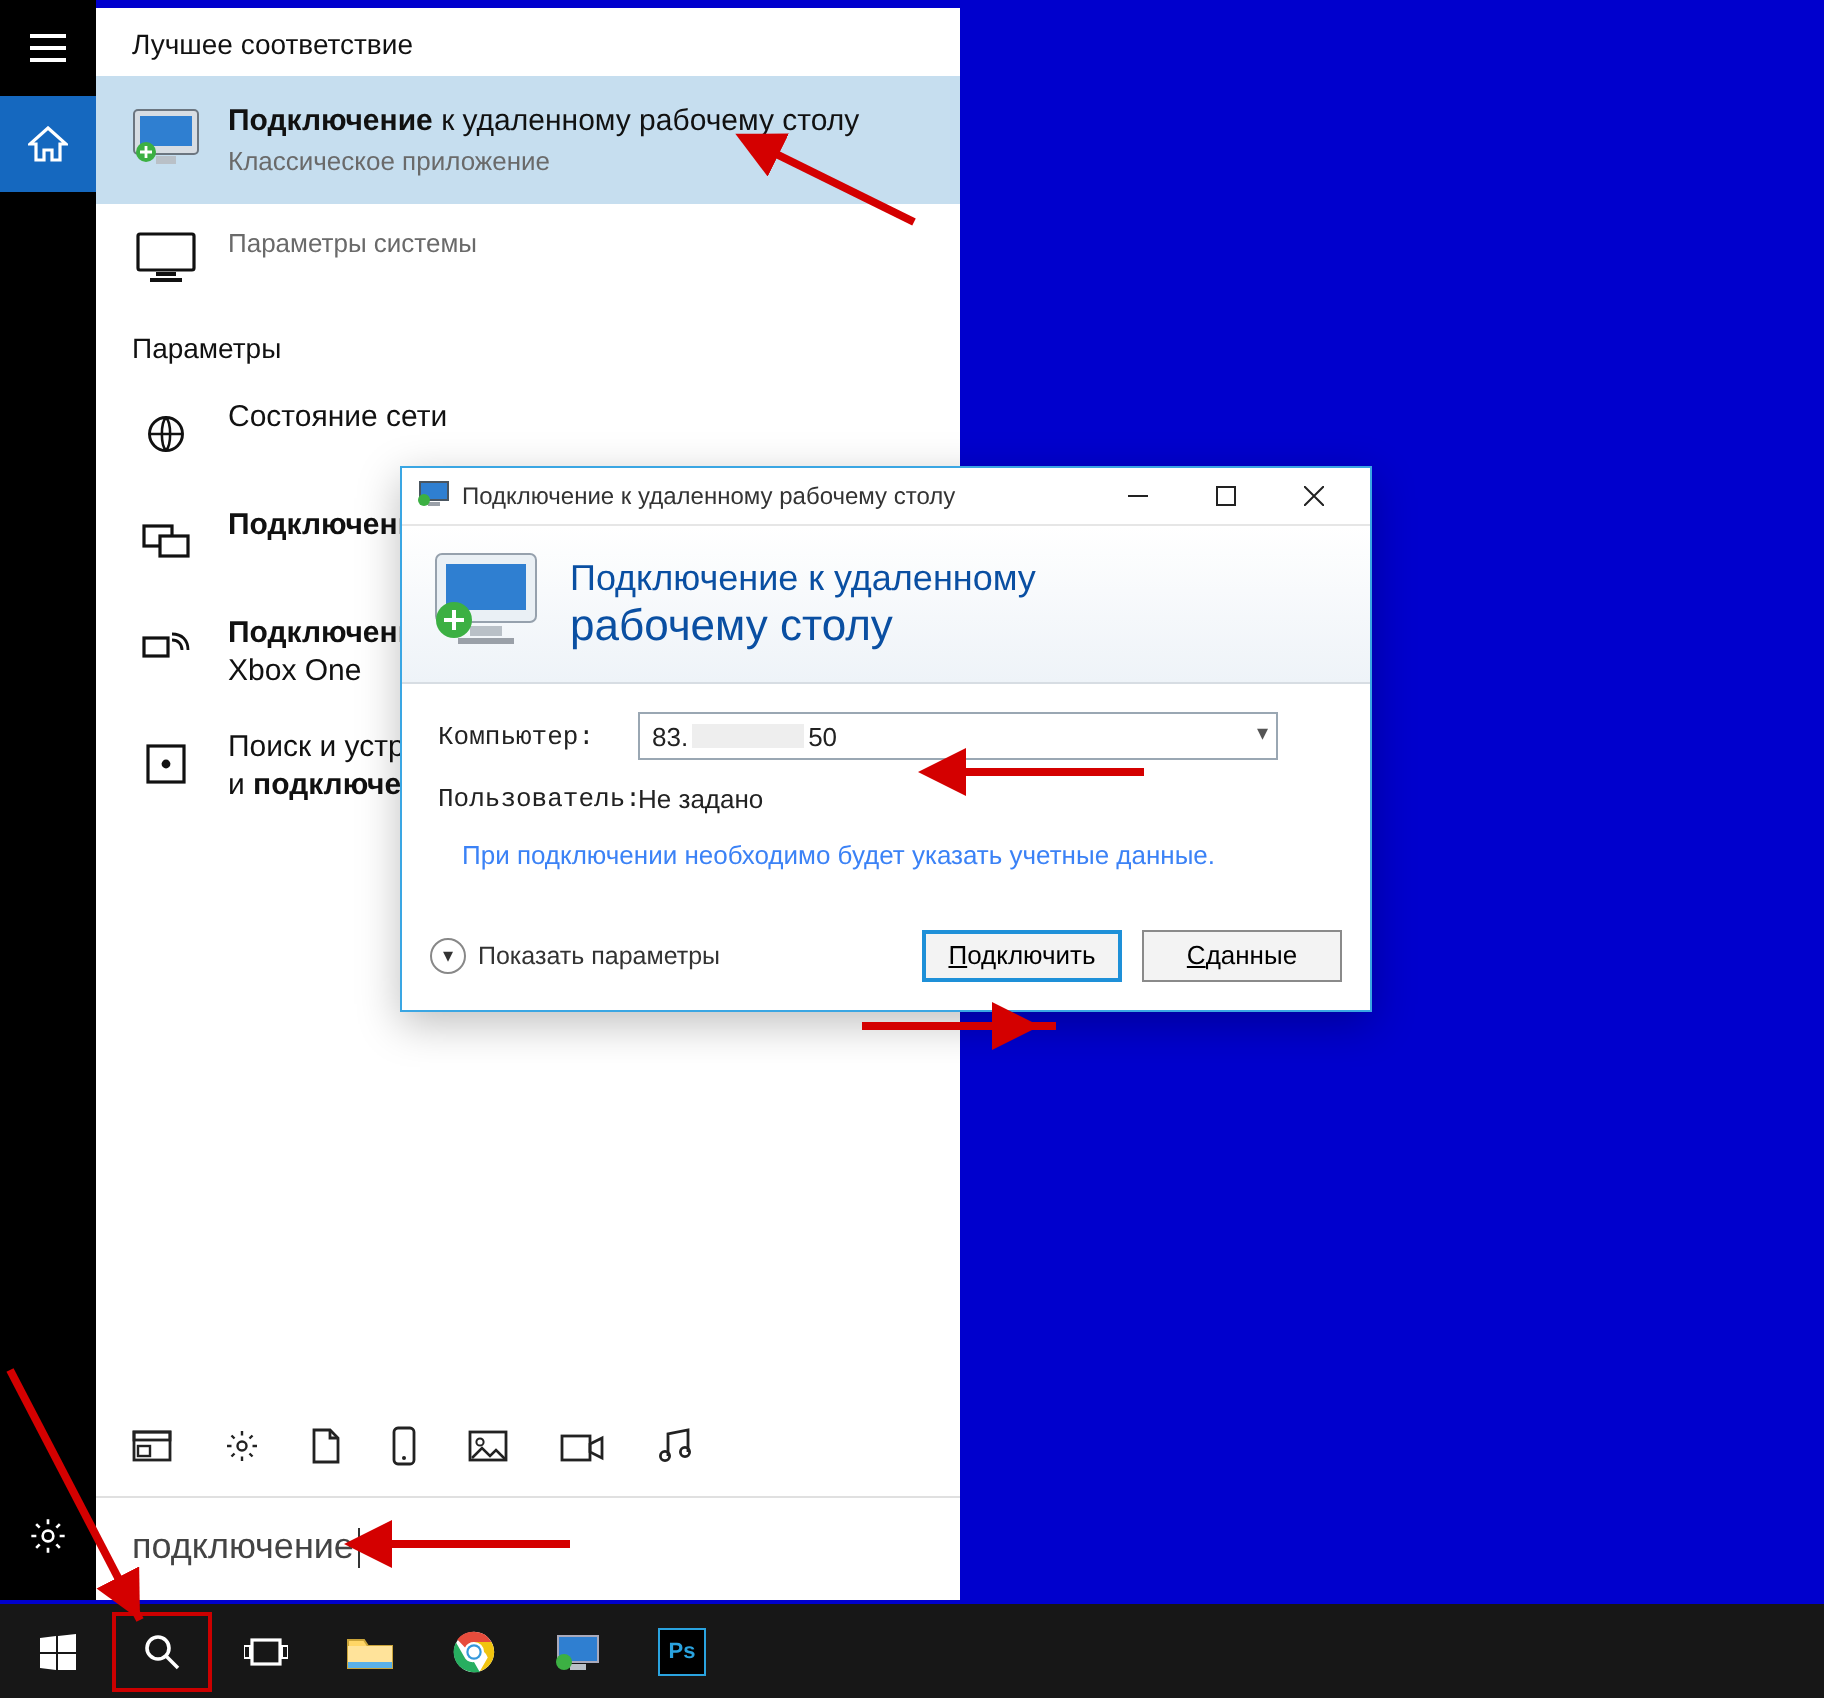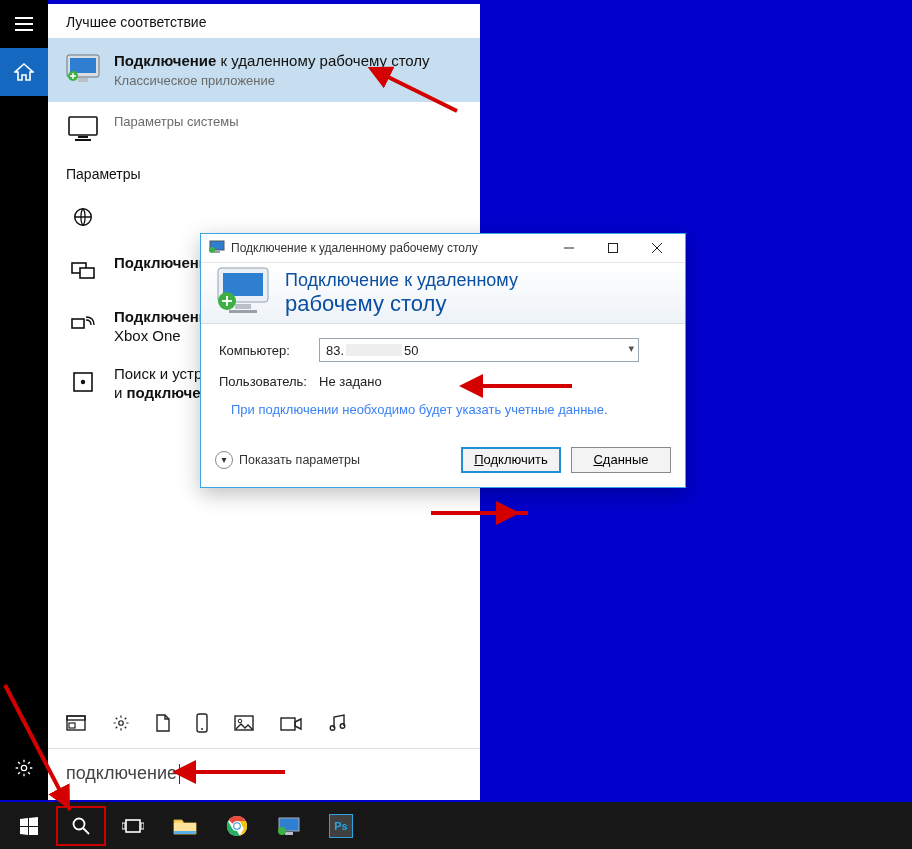--- a/index.html
+++ b/index.html
@@ -50,29 +50,29 @@
     position: absolute; left: 200px; top: 233px; width: 486px; background: #fff;
     border: 1px solid #3aa6e3; box-shadow: 0 6px 20px rgba(0,0,0,.25);
   }
   .rdp-titlebar {
     height: 28px; display: flex; align-items: center; padding: 0 6px 0 8px; font-size: 12px; color: #333;
   }
   .rdp-titlebar .t-icon { width:16px; height:16px; margin-right:6px; }
   .rdp-titlebar .spacer { flex:1; }
   .win-ctrl { width: 44px; height: 28px; display:flex; align-items:center; justify-content:center; font-size:12px; color:#333; cursor:pointer; }
   .rdp-banner {
-    height: 62px; background: linear-gradient(#fff,#eef3f8); border-top:1px solid #e6e6e6; border-bottom:1px solid #d7dde3;
+    height: 80px; background: linear-gradient(#fff,#eef3f8); border-top:1px solid #e6e6e6; border-bottom:1px solid #d7dde3;
     display:flex; align-items:center; padding:0 14px; gap:14px;
   }
   .rdp-banner-icon { width:56px; height:56px; }
   .rdp-banner-text .l1 { font-size: 18px; color:#0a4fa2; }
   .rdp-banner-text .l2 { font-size: 22px; font-weight:400; color:#0a4fa2; }
   .rdp-body { padding: 14px 18px 6px 18px; font-size: 13px; color:#222; }
   .rdp-row { display:flex; align-items:center; margin-bottom:12px; }
-  .rdp-row .lbl { width: 100px; }
+  .rdp-row .lbl { width: 100px; font-family: Liberation Mono, monospace; }
   .rdp-combo {
     flex:1; max-width: 320px; height:24px; border:1px solid #9aa7b3; display:flex; align-items:center;
     padding:0 6px; font-size:13px; background:#fff; position:relative;
   }
   .rdp-combo .dd { position:absolute; right:4px; top:3px; font-size:11px; color:#555; }
   .rdp-note { color:#3b82f6; font-size:13px; line-height:1.35; margin:6px 0 14px 12px; }
   .rdp-footer {
     display:flex; align-items:center; padding: 8px 14px 14px 14px; gap:10px;
   }
   .show-opts { display:flex; align-items:center; gap:6px; font-size:12.5px; color:#333; cursor:pointer; }
@@ -163,20 +163,23 @@
   </div>
 
   <div class="section-header">Параметры</div>
 
   <div class="result-item">
     <div class="result-icon">
       <svg width="22" height="22" viewBox="0 0 24 24">
           <circle cx="12" cy="12" r="9" fill="none" stroke="#111" stroke-width="1.6"></circle>
           <path d="M3 12h18M12 3c3 3 3 15 0 18M12 3c-3 3-3 15 0 18" fill="none" stroke="#111" stroke-width="1.4"></path>
         </svg>
+    </div>
+    <div class="result-text">
+      <div class="result-title">Состояние сети</div>
     </div>
   </div>
 
   <div class="result-item">
     <div class="result-icon">
       <svg width="24" height="18">
           <rect x="1" y="1" width="14" height="10" fill="none" stroke="#111" stroke-width="1.6"></rect>
           <rect x="9" y="6" width="14" height="10" fill="#fff" stroke="#111" stroke-width="1.6"></rect>
         </svg>
     </div>
@@ -366,21 +369,21 @@
       </svg>
   </div>
   <div class="tb-item">
     <svg width="24" height="20">
         <rect x="2" y="2" width="20" height="13" fill="#2f7fd1" stroke="#aab"></rect>
         <rect x="8" y="16" width="8" height="3" fill="#b9c0c7"></rect>
         <circle cx="5" cy="15" r="4" fill="#3cb043"></circle>
       </svg>
   </div>
   <div class="tb-item">
-    <div style="width:24px;height:24px;background:#404040;border:1px solid #2aa3df;color:#2aa3df;font-size:11px;font-weight:700;display:flex;align-items:center;justify-content:center;">Ps</div>
+    <div style="width:24px;height:24px;background:#000000;border:1px solid #2aa3df;color:#2aa3df;font-size:11px;font-weight:700;display:flex;align-items:center;justify-content:center;">Ps</div>
   </div>
 </div>
 
 <div class="arrow" style="left:372px; top:66px;">
   <svg width="90" height="50">
       <defs>
         <marker id="ah1" markerWidth="10" markerHeight="10" refX="2" refY="3" orient="auto">
           <path d="M0 0L6 3L0 6z" fill="#d40000"></path>
         </marker>
       </defs>

